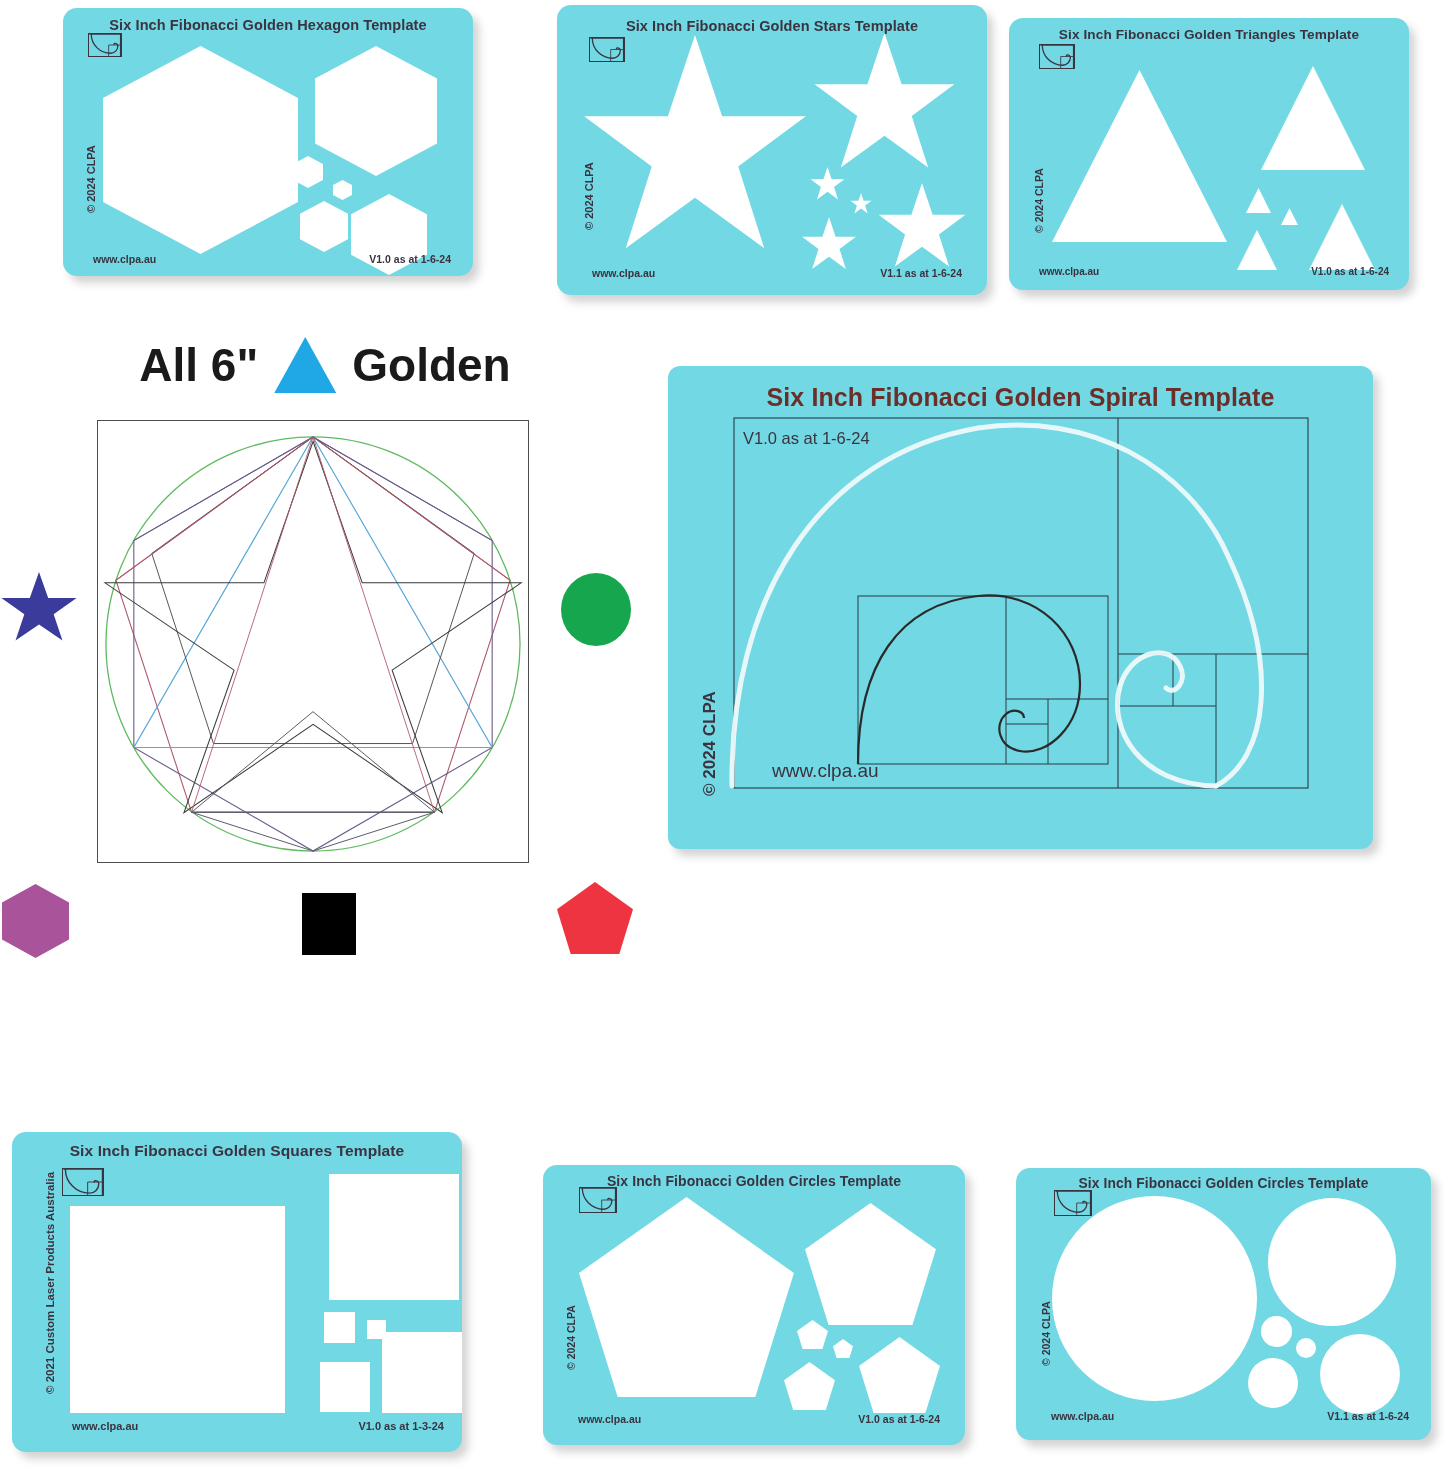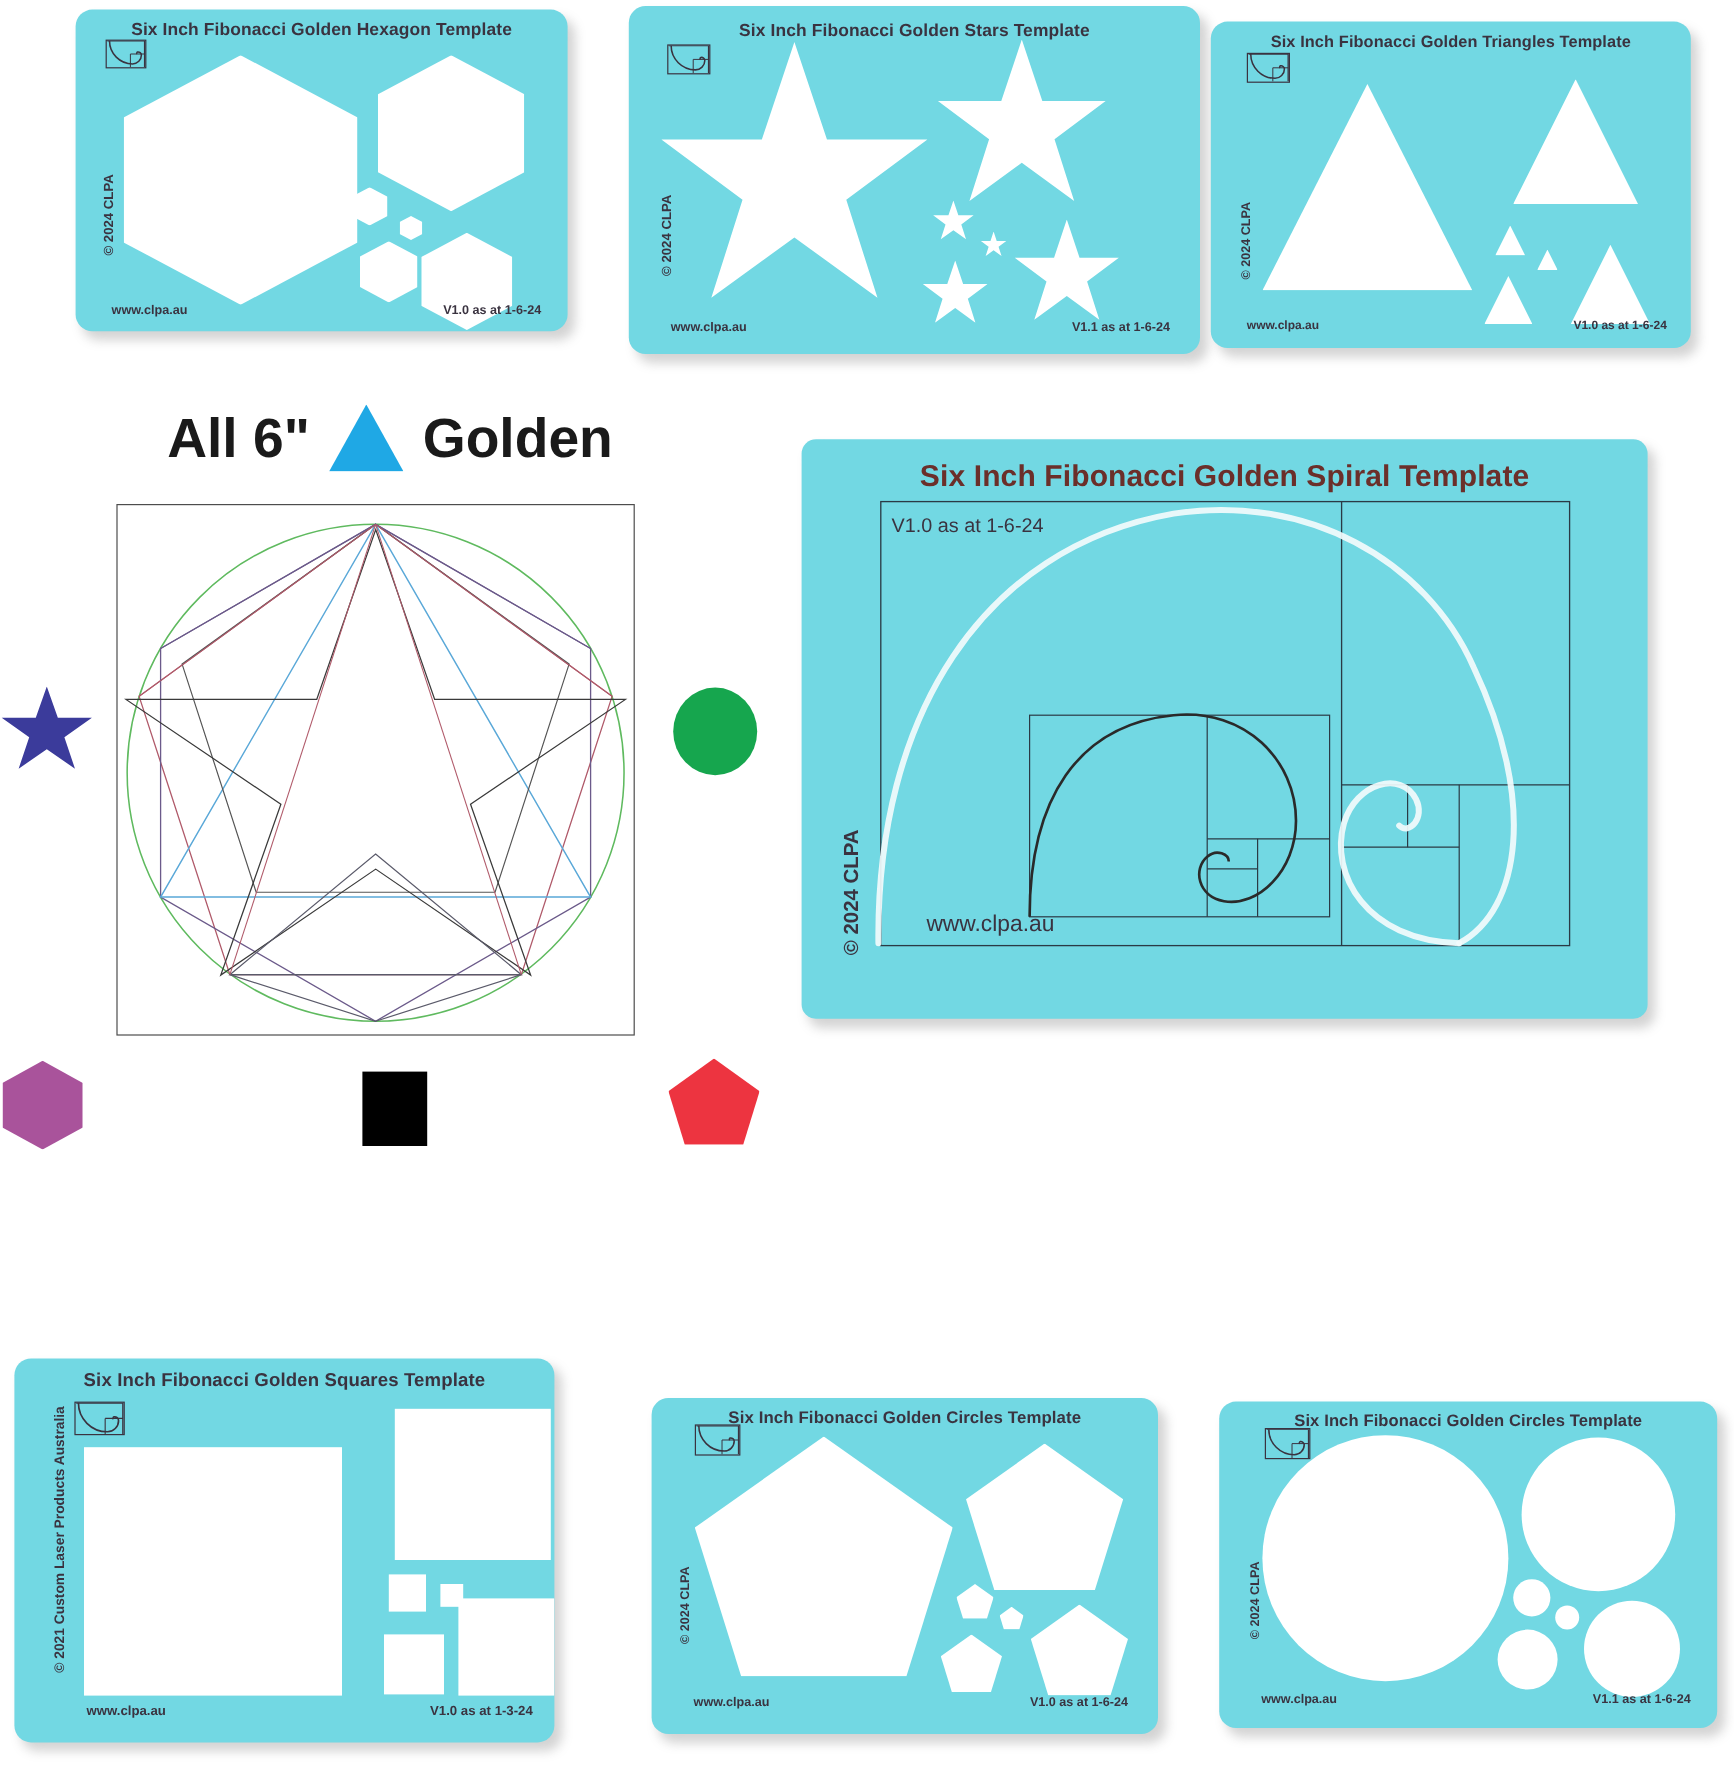--- a/index.html
+++ b/index.html
@@ -130,21 +130,21 @@
   <div class="cut hexv" style="left:40px; top:38px; width:195px; height:208px;"></div>
   <div class="cut hexv" style="left:252px; top:38px; width:122px; height:130px;"></div>
   <div class="cut hexv" style="left:288px; top:186px; width:76px; height:81px;"></div>
   <div class="cut hexv" style="left:237px; top:193px; width:48px; height:51px;"></div>
   <div class="cut hexv" style="left:230px; top:148px; width:30px; height:32px;"></div>
   <div class="cut hexv" style="left:270px; top:172px; width:19px; height:20px;"></div>
   <div class="url" style="left:30px; top:245px; font-size:10.5px;">www.clpa.au</div>
   <div class="ver" style="right:22px; top:245px; font-size:10.5px;">V1.0 as at 1-6-24</div>
 </div>
 
-<div class="tpl" style="left:524px; top:5px; width:476px; height:290px;">
+<div class="tpl" style="left:557px; top:5px; width:430px; height:290px;">
   <div class="tpl-title" style="top:13px; font-size:14.5px;">Six Inch Fibonacci Golden Stars Template</div>
   <div class="logo-box" style="left:32px; top:32px; width:36px; height:25px;">
     <svg viewBox="0 0 36 25">
       <path d="M36 25 L36 0 L0 0" fill="none" stroke="#3a3340" stroke-width="1.4"></path>
       <path d="M2 0 A22 22 0 0 0 24 22 A8.5 8.5 0 0 0 32.5 13.5 A3 3 0 0 0 29 10.7 A1.2 1.2 0 0 0 28.5 12.6" fill="none" stroke="#3a3340" stroke-width="1.4"></path>
       <path d="M22 12.5 L36 12.5 M22 12.5 L22 25" stroke="#3a3340" stroke-width=".9" fill="none"></path>
     </svg>
   </div>
   <div class="copy-v" style="left:26px; top:225px; font-size:11px;">© 2024 CLPA</div>
   <div class="cut star5" style="left:23px; top:30px; width:230px; height:230px;"></div>

